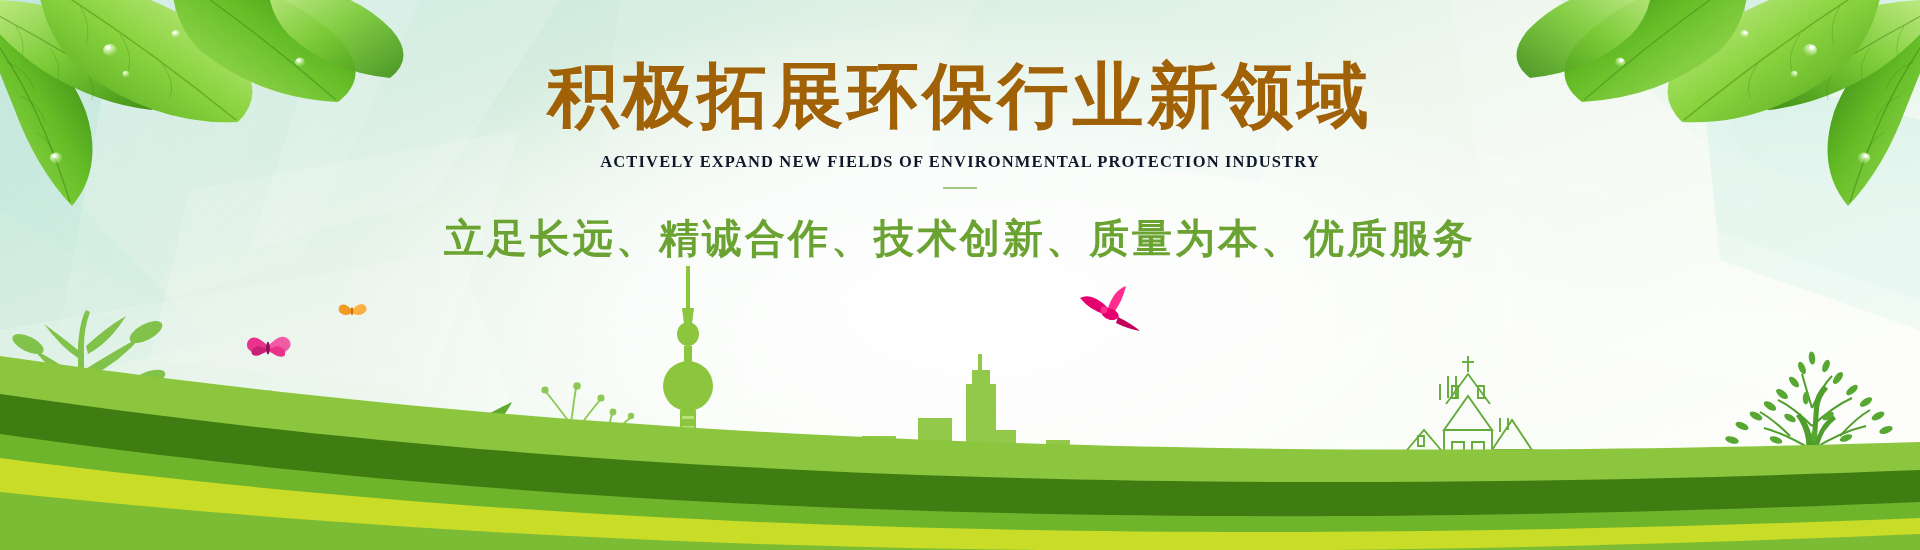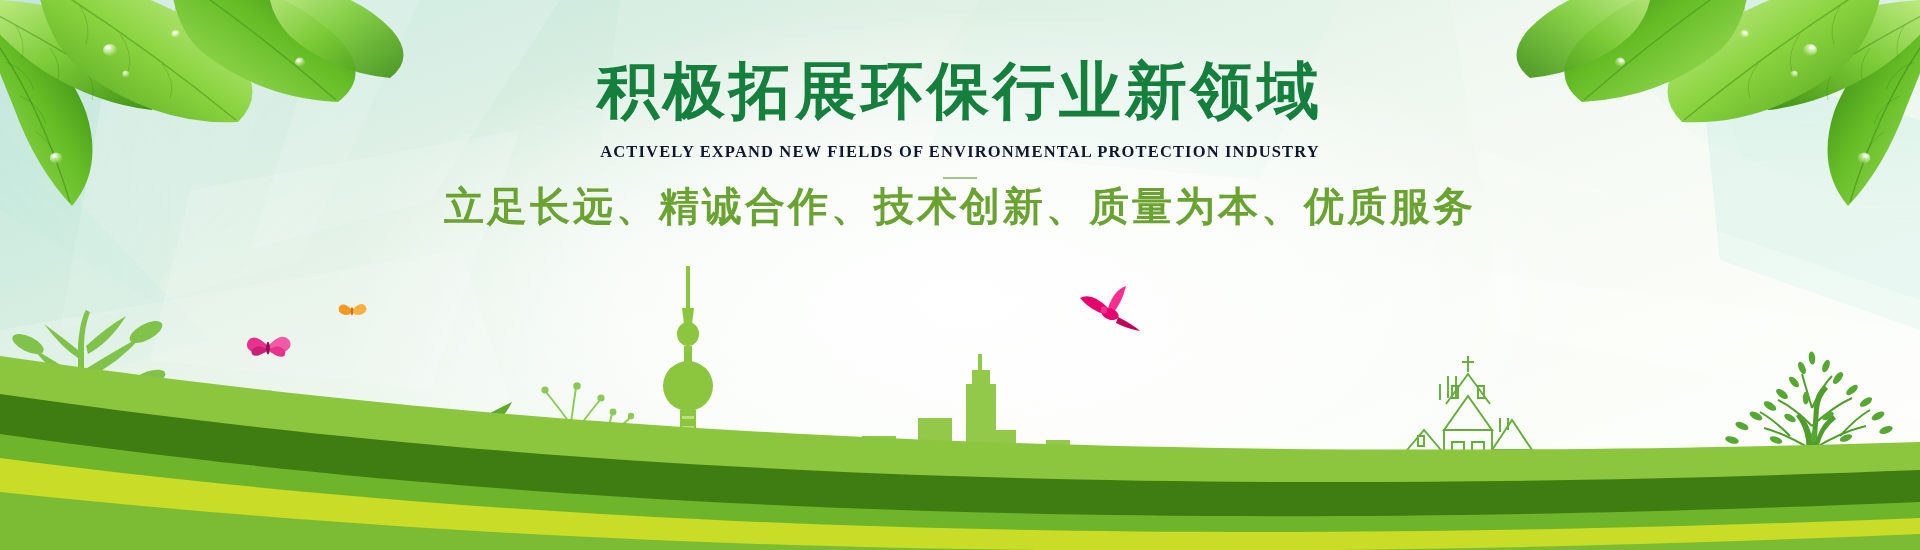--- a/index.html
+++ b/index.html
@@ -24,41 +24,42 @@
   #text-block {
     position:absolute;
     left:0; top:0; width:1920px;
     text-align:center;
     z-index:40;
   }
   #headline {
     margin-top:58px;
     font-family:"Liberation Serif","DejaVu Serif",serif;
     font-weight:700;
-    font-size:62px;
+    font-size:71px;
     letter-spacing:4px;
     line-height:1.08;
-    color:#15803d;
+    color:#a16207;
     text-shadow:0 1px 0 rgba(255,255,255,0.6);
   }
   #subline {
     margin-top:17px;
     font-family:"Liberation Serif","DejaVu Serif",serif;
     font-weight:700;
     font-size:16.5px;
     letter-spacing:1.15px;
     color:#0f172a;
   }
   #divider {
     margin:15px auto 0;
     width:34px; height:2px;
     background:#9ec47c;
     opacity:0.95;
   }
   #slogan {
+    margin-top:22px;
     font-family:"Liberation Serif","DejaVu Serif",serif;
     font-weight:700;
     font-size:40px;
     letter-spacing:3px;
     color:#6aa331;
     text-shadow:0 1px 0 rgba(255,255,255,0.55);
   }
   #leaves-tl, #leaves-tr { position:absolute; top:0; z-index:60; }
   #leaves-tl { left:0; }
   #leaves-tr { right:0; }

